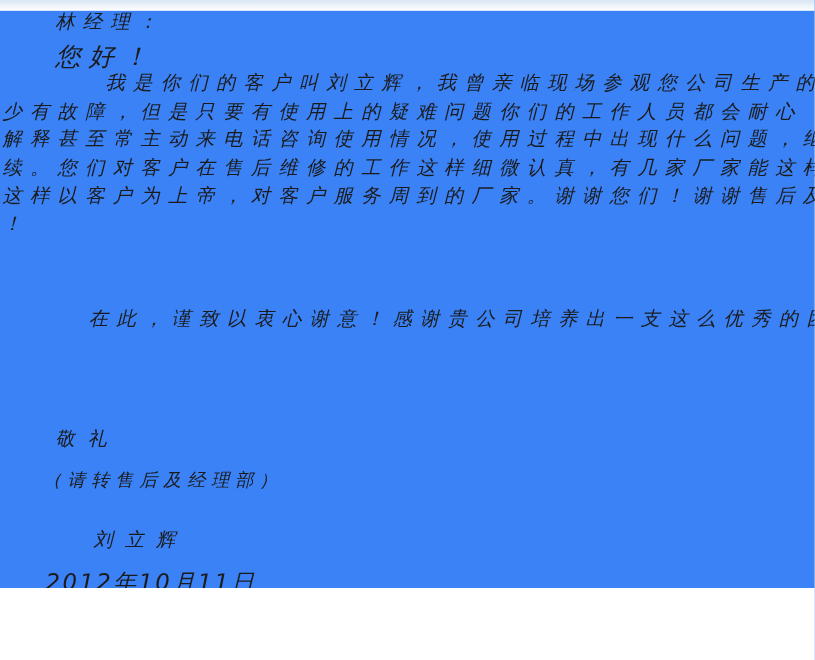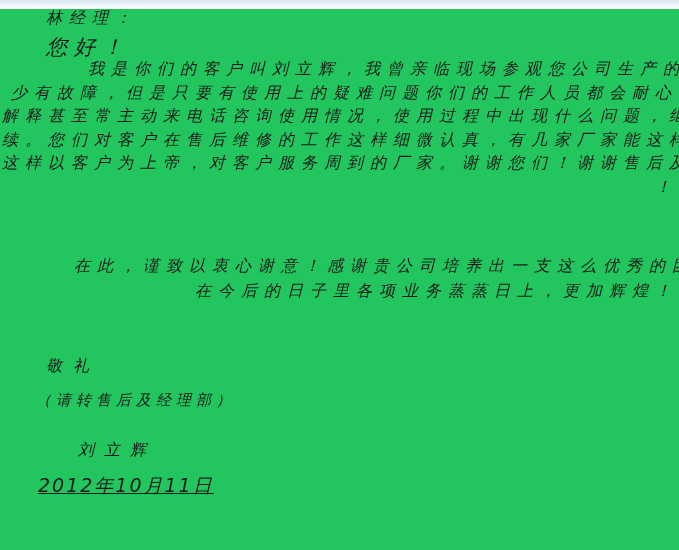--- a/index.html
+++ b/index.html
@@ -3,26 +3,25 @@
 <meta charset="utf-8">
 <style>
   html, body {
     margin: 0;
     padding: 0;
     background: #ffffff;
   }
   .page {
     position: relative;
     width: 679px;
-    height: 550px;
-    background: #22c55e;
+    height: 490px;
+    background: #3b82f6;
     overflow: hidden;
     font-family: "DejaVu Sans", sans-serif;
     color: #1b1b1b;
-    text-align: right;
   }
   .top-strip {
     position: absolute;
     top: 0; left: 0; right: 0;
     height: 9px;
     background: linear-gradient(#d9e6f4, #ffffff);
   }
   .hw {
     font-style: italic;
     color: #1b1b1b;
@@ -116,20 +115,19 @@
     <div class="line first hw">我是你们的客户叫刘立辉，我曾亲临现场参观您公司生产的纯净水</div>
     <div class="line hw">少有故障，但是只要有使用上的疑难问题你们的工作人员都会耐心</div>
     <div class="line hw">解释甚至常主动来电话咨询使用情况，使用过程中出现什么问题，继</div>
     <div class="line hw">续。您们对客户在售后维修的工作这样细微认真，有几家厂家能这样</div>
     <div class="line hw">这样以客户为上帝，对客户服务周到的厂家。谢谢您们！谢谢售后及</div>
     <div class="line hw">！</div>
   </div>
 
   <div class="para2">
     <div class="line first hw">在此，谨致以衷心谢意！感谢贵公司培养出一支这么优秀的团队，</div>
-    <div class="line hw">在今后的日子里各项业务蒸蒸日上，更加辉煌！</div>
   </div>
 
   <div class="closing hw">敬礼</div>
   <div class="routing-note hw">（请转售后及经理部）</div>
   <div class="signature hw">刘立辉</div>
   <div class="date hw">2012年10月11日</div>
 </div>
 
 </body></html>

